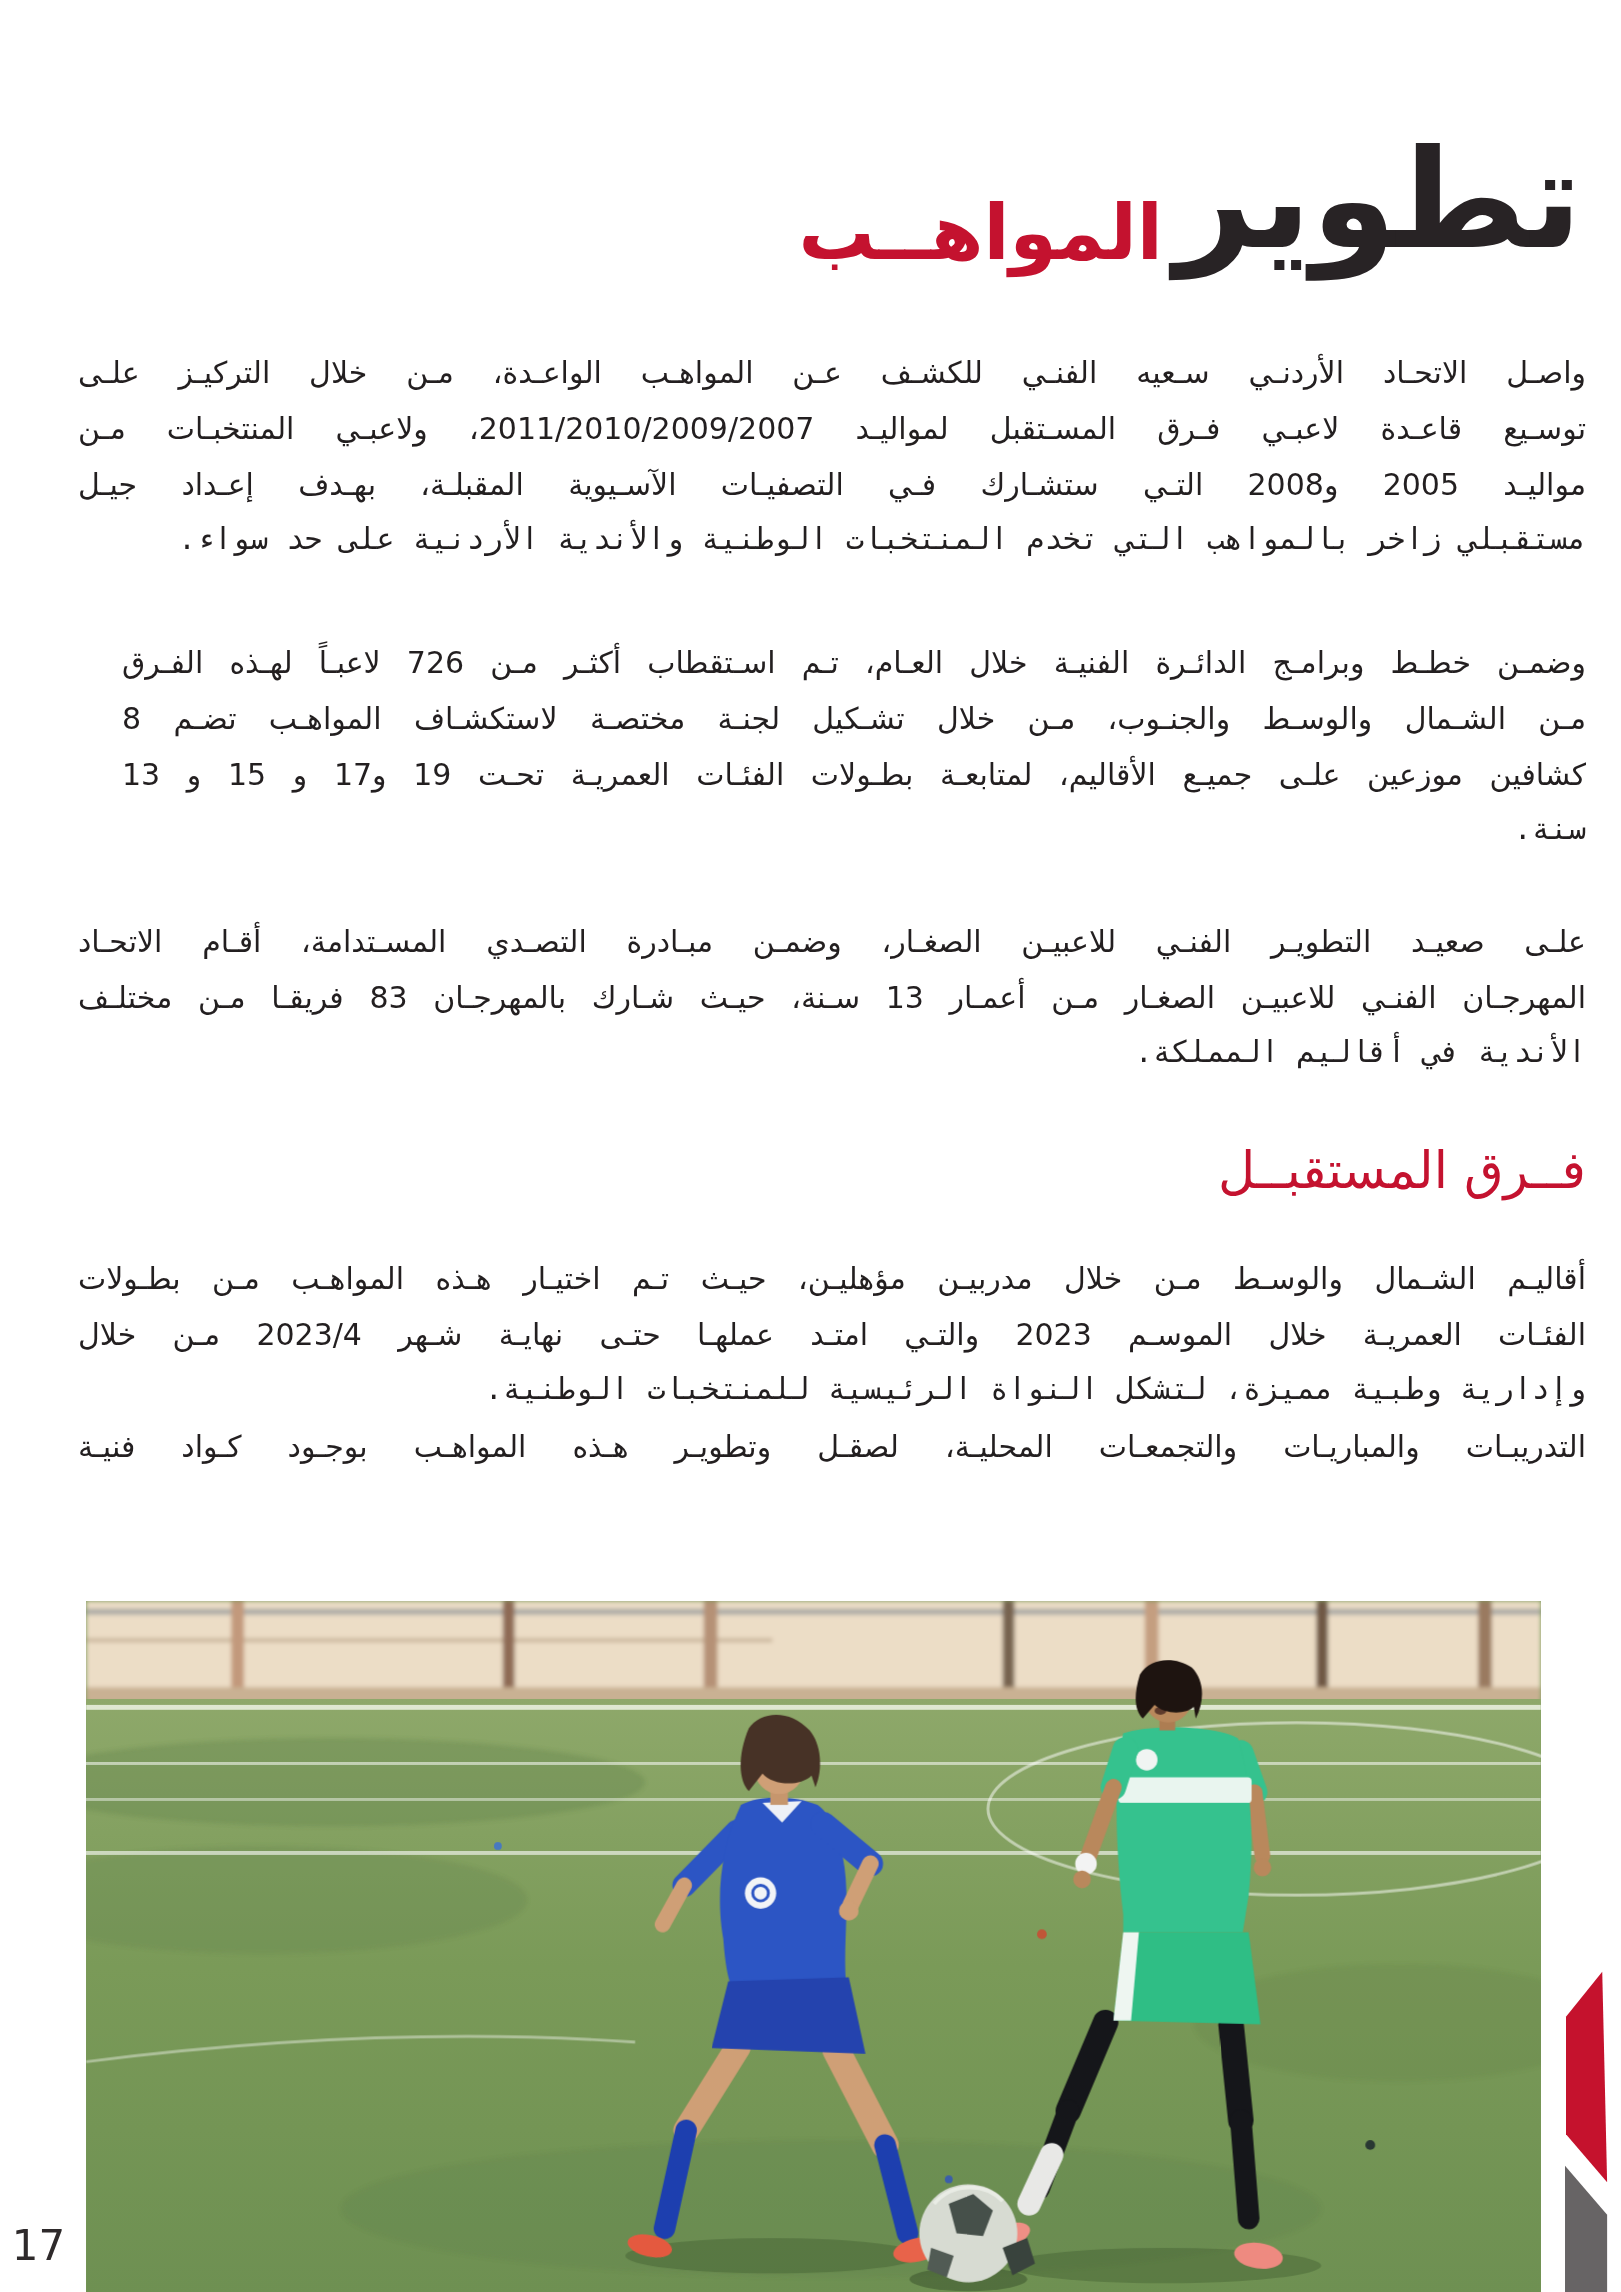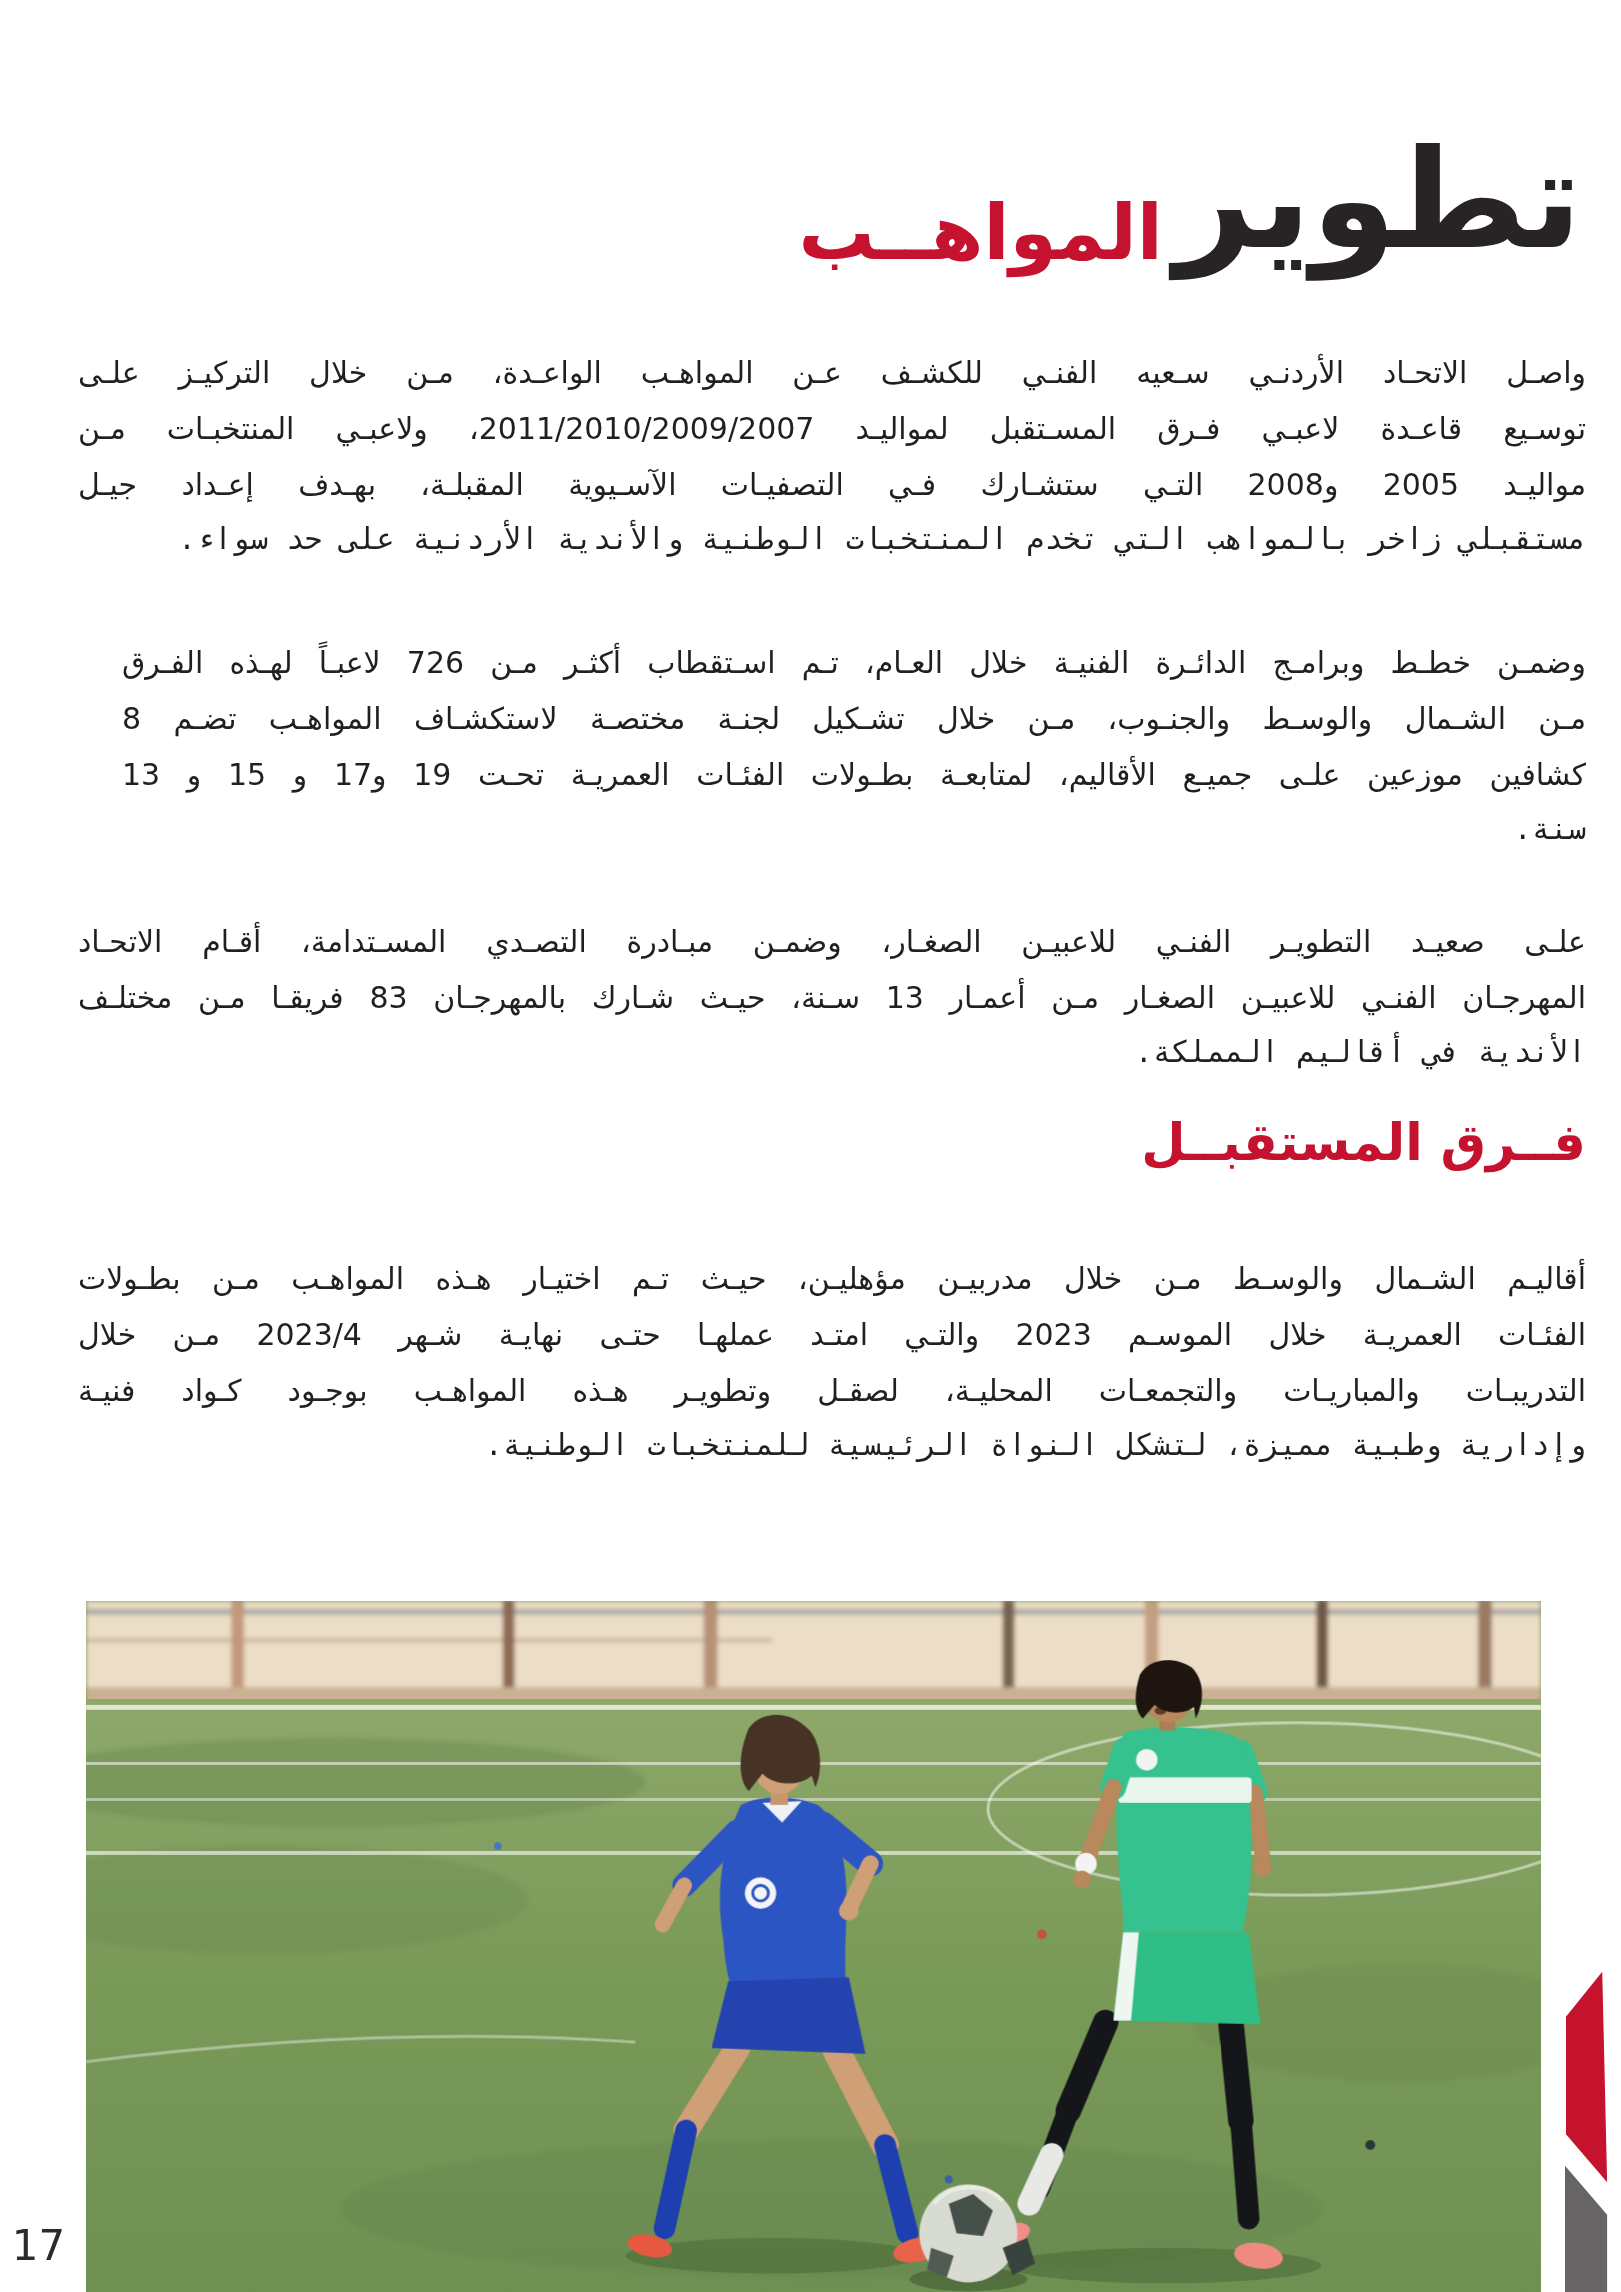--- a/index.html
+++ b/index.html
@@ -29,23 +29,23 @@
     font-size:30px;line-height:56px;
     overflow:hidden;
   }
   .jline{text-align:justify;text-align-last:justify;white-space:normal;}
   .jline.lastline{text-align:left;text-align-last:right;font-family:Liberation Mono, monospace;}
   #para-1{top:345px;}
   #para-2{top:635px;margin-left:44px;}
   #para-3{top:914px;}
   #para-4{top:1251px;}
   .sub-heading{
-    position:absolute;top:1111px;right:35px;left:78px;
+    position:absolute;top:1139px;right:35px;left:78px;
     color:var(--accent_red,#c4122f);
-    font-size:51px;font-weight:bold;line-height:63px;
+    font-size:51px;font-weight:normal;line-height:63px;
     text-align:right;
   }
   .photo{
     position:absolute;left:86px;top:1601px;width:1455px;height:692px;
     overflow:hidden;background:#7d9a5c;
   }
   .corner-ribbons{position:absolute;left:1558px;top:1960px;width:63px;height:332px;}
   .page-number{
     position:absolute;left:11.8px;top:2221px;
     font-size:42px;color:#2e2a2b;direction:ltr;
@@ -77,22 +77,22 @@
       <div class="jline">علـى صعيـد التطويـر الفنـي للاعبيـن الصغـار، وضمـن مبـادرة التصـدي المسـتدامة، أقـام الاتحـاد</div>
       <div class="jline">المهرجـان الفنـي للاعبيـن الصغـار مـن أعمـار 13 سـنة، حيـث شـارك بالمهرجـان 83 فريقـا مـن مختلـف</div>
       <div class="jline lastline">الأندية في أقاليم المملكة.</div>
     </div>
 
   <div class="sub-heading">فــرق المستقبــل</div>
 
   <div id="para-4" class="para">
       <div class="jline">أقاليـم الشـمال والوسـط مـن خلال مدربيـن مؤهليـن، حيـث تـم اختيـار هـذه المواهـب مـن بطـولات</div>
       <div class="jline">الفئـات العمريـة خلال الموسـم 2023 والتـي امتـد عملهـا حتـى نهايـة شـهر 2023/4 مـن خلال</div>
+      <div class="jline lastline">وإدارية وطبية مميزة، لتشكل النواة الرئيسية للمنتخبات الوطنية.</div>
       <div class="jline">التدريبـات والمباريـات والتجمعـات المحليـة، لصقـل وتطويـر هـذه المواهـب بوجـود كـواد فنيـة</div>
-      <div class="jline lastline">وإدارية وطبية مميزة، لتشكل النواة الرئيسية للمنتخبات الوطنية.</div>
     </div>
 
   <div class="photo">
     <svg width="1455" height="692" viewBox="0 0 1484 706" xmlns="http://www.w3.org/2000/svg">
       <defs>
         <linearGradient id="grassG" x1="0" y1="0" x2="0" y2="1">
           <stop offset="0" stop-color="#8ea86a"></stop>
           <stop offset="0.45" stop-color="#7a9a58"></stop>
           <stop offset="1" stop-color="#6e9052"></stop>
         </linearGradient>

